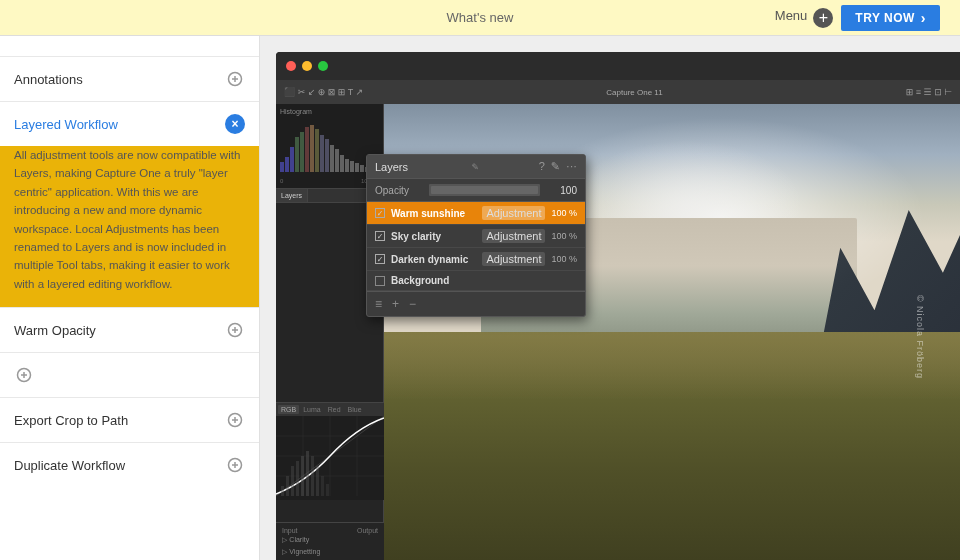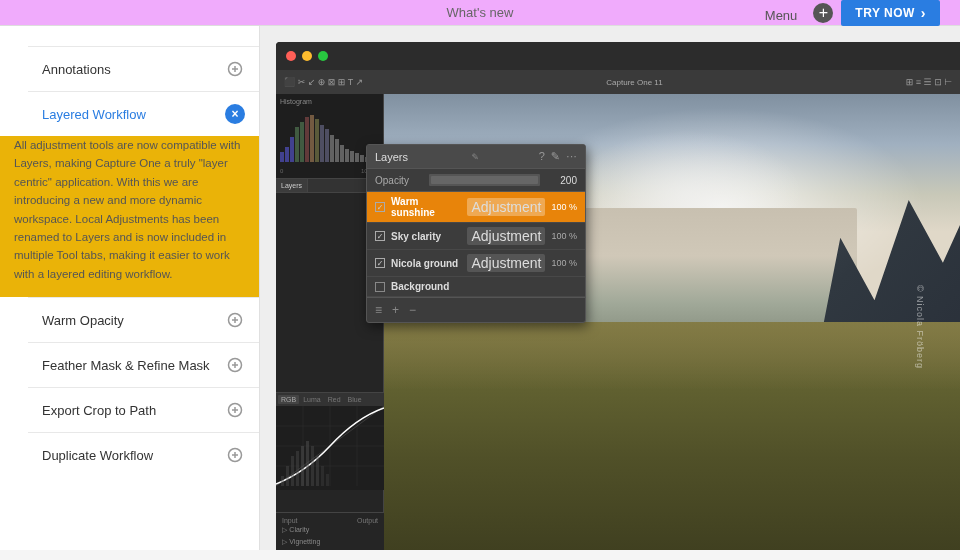--- a/index.html
+++ b/index.html
@@ -7,45 +7,45 @@
       font-family: -apple-system, BlinkMacSystemFont, 'Segoe UI', Helvetica, Arial, sans-serif;
       background: #f5f5f5;
       color: #333;
       width: 960px;
       height: 560px;
       overflow: hidden;
     }
 
     
     .top-nav {
-      background: #f0abfc;
+      background: #fef9c3;
       border-bottom: 1px solid #ddd;
       display: flex;
       align-items: center;
       justify-content: center;
       padding: 8px 20px;
       position: relative;
-      height: 26px;
+      height: 36px;
     }
     .top-nav-title {
       font-size: 13px;
       color: #666;
       text-align: center;
     }
     .top-nav-right {
       position: absolute;
       right: 20px;
       display: flex;
       align-items: center;
       gap: 8px;
     }
     .menu-btn {
       display: flex;
-      align-items: flex-end;
-      gap: 16px;
+      align-items: flex-start;
+      gap: 6px;
       font-size: 13px;
       color: #555;
       cursor: pointer;
       background: none;
       border: none;
     }
     .menu-plus {
       width: 20px;
       height: 20px;
       border-radius: 50%;
@@ -99,21 +99,20 @@
       line-height: 1.2;
     }
 
     .sidebar-item {
       border-top: 1px solid #e8e8e8;
       padding: 12px 14px;
       display: flex;
       align-items: center;
       justify-content: space-between;
       cursor: pointer;
-      margin-left: 28px;
     }
     .sidebar-item.active {
       background: #fff;
     }
 
     .sidebar-item-label {
       font-size: 13px;
       color: #333;
     }
     .sidebar-item.active .sidebar-item-label {
@@ -336,21 +335,21 @@
       color: #ddd;
       flex: 1;
       font-weight: bold;
     }
 
     .layer-item.selected .layer-name {
       color: white;
     }
 
     .layer-badge {
-      font-size: 14px;
+      font-size: 11px;
       padding: 1px 4px;
       border-radius: 2px;
       background: #666;
       color: #ddd;
     }
 
     .layer-item.selected .layer-badge {
       background: rgba(255,255,255,0.3);
     }
 
@@ -422,21 +421,20 @@
       <span class="sidebar-item-icon">
         <svg viewBox="0 0 16 16" fill="none" stroke="#999" stroke-width="1.5">
           <circle cx="8" cy="8" r="6.5"></circle>
           <line x1="8" y1="5" x2="8" y2="11"></line>
           <line x1="5" y1="8" x2="11" y2="8"></line>
         </svg>
       </span>
     </div>
 
     <div class="sidebar-item">
-      <span class="sidebar-item-label">Feather Mask &amp; Refine Mask</span>
       <span class="sidebar-item-icon">
         <svg viewBox="0 0 16 16" fill="none" stroke="#999" stroke-width="1.5">
           <circle cx="8" cy="8" r="6.5"></circle>
           <line x1="8" y1="5" x2="8" y2="11"></line>
           <line x1="5" y1="8" x2="11" y2="8"></line>
         </svg>
       </span>
     </div>
 
     <div class="sidebar-item">
@@ -596,21 +594,21 @@
               <span class="layers-icon-btn">✎</span>
               <span class="layers-icon-btn">···</span>
             </div>
           </div>
 
           <div class="opacity-row">
             <span class="opacity-label">Opacity</span>
             <div class="opacity-slider">
               <div style="position:absolute;top:2px;left:2px;right:2px;height:8px;background:#666;border-radius:1px;"></div>
             </div>
-            <span class="opacity-value">200</span>
+            <span class="opacity-value">100</span>
           </div>
 
           <div class="layer-item selected">
             <div class="layer-checkbox checked">
               <span style="font-size:8px;color:#ccc;">✓</span>
             </div>
             <span class="layer-name">Warm sunshine</span>
             <span class="layer-badge">Adjustment</span>
             <span class="layer-percent">100 %</span>
           </div>
@@ -621,21 +619,21 @@
             </div>
             <span class="layer-name">Sky clarity</span>
             <span class="layer-badge" style="background:#555;">Adjustment</span>
             <span class="layer-percent">100 %</span>
           </div>
 
           <div class="layer-item">
             <div class="layer-checkbox checked">
               <span style="font-size:8px;color:#ccc;">✓</span>
             </div>
-            <span class="layer-name">Nicola ground</span>
+            <span class="layer-name">Darken dynamic</span>
             <span class="layer-badge" style="background:#555;">Adjustment</span>
             <span class="layer-percent">100 %</span>
           </div>
 
           <div class="layer-item">
             <div class="layer-checkbox"></div>
             <span class="layer-name">Background</span>
           </div>
 
           <div class="layers-footer">

